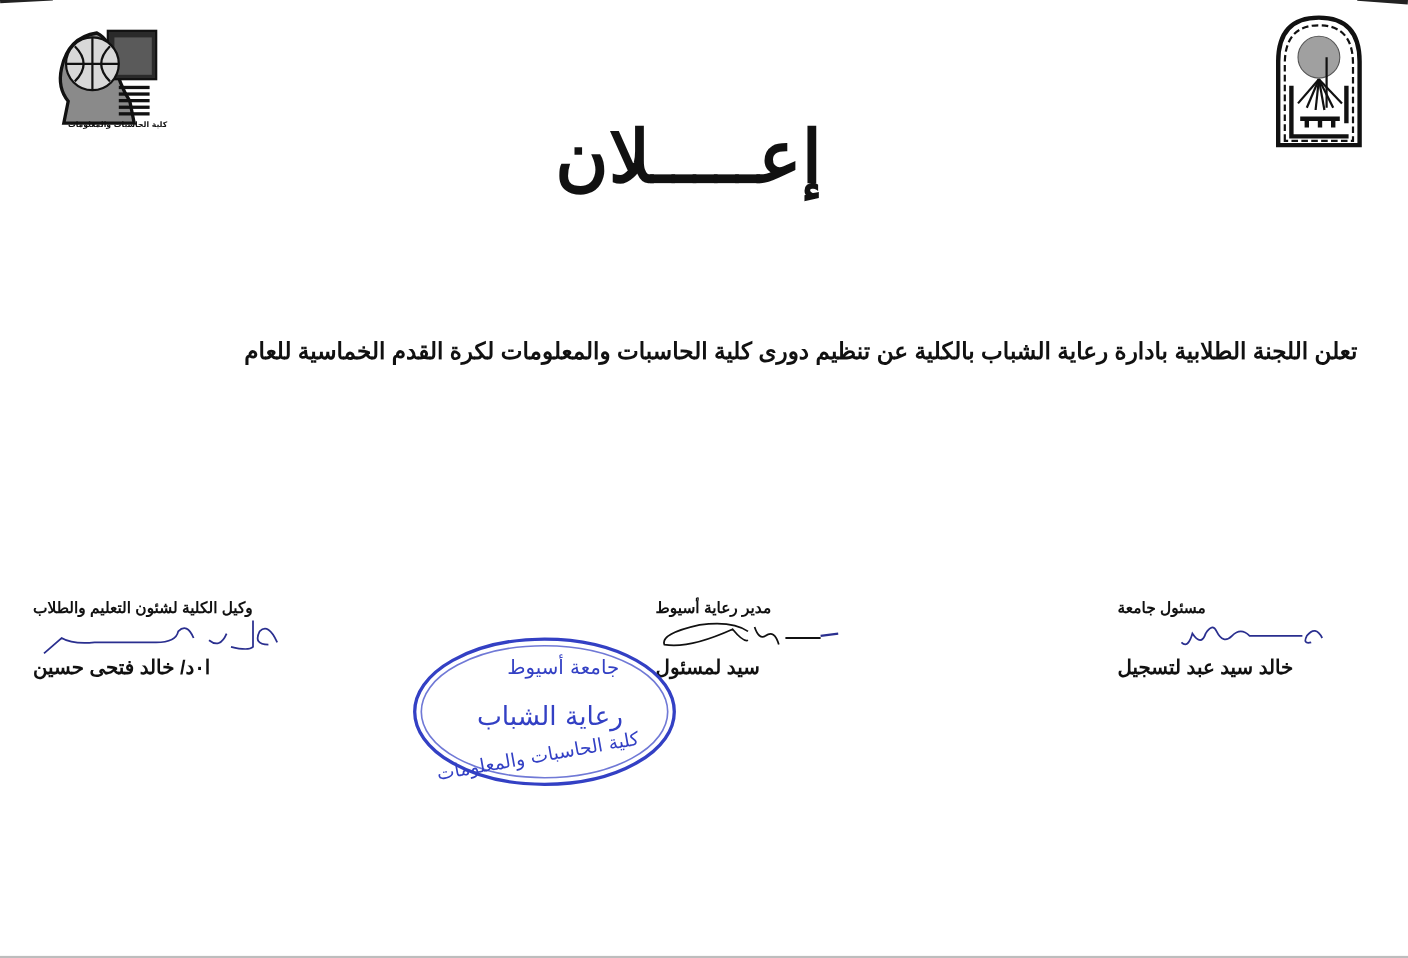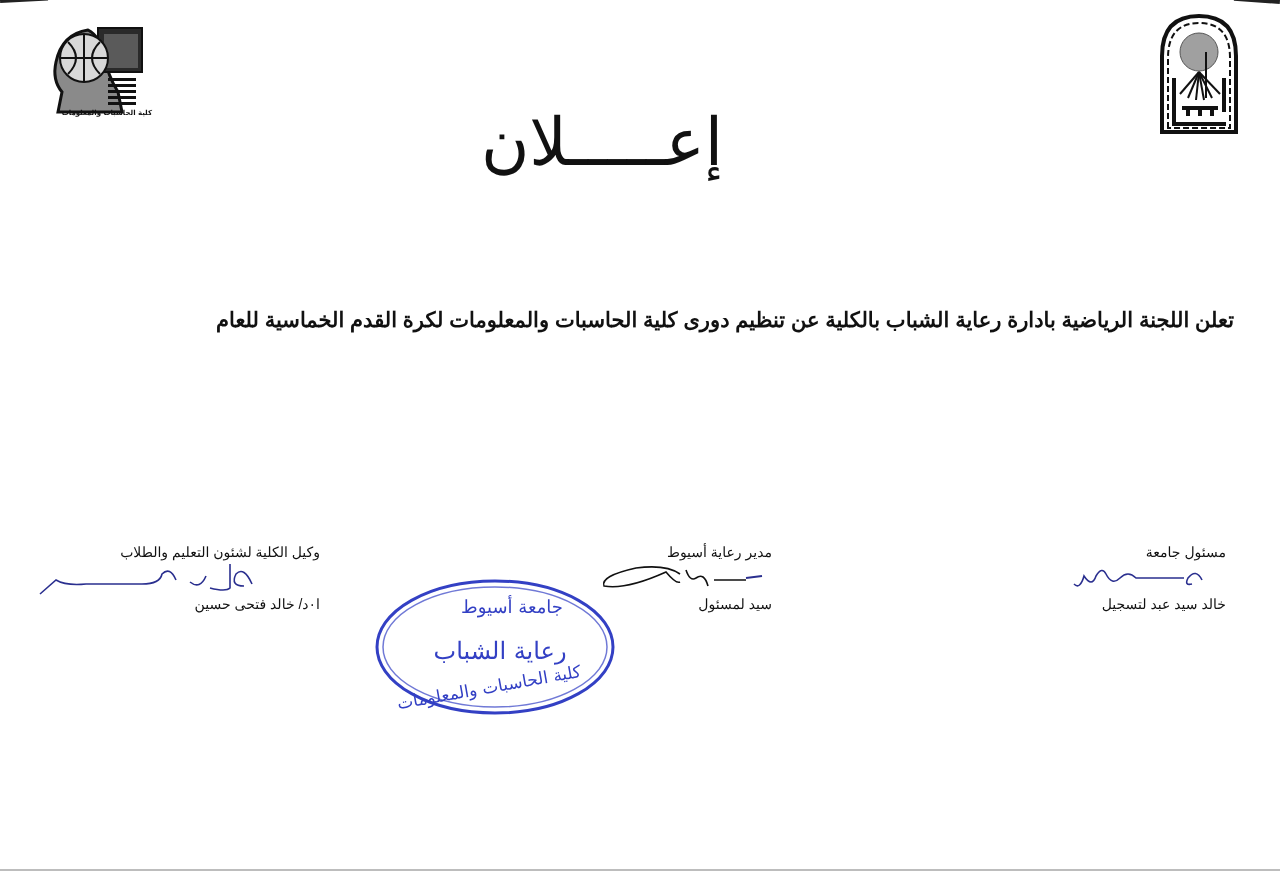--- a/index.html
+++ b/index.html
@@ -34,42 +34,42 @@
     .logo-left-caption {
       position: absolute; left: 72px; top: 109px; width: 80px;
       font-size: 7px; font-weight: bold; text-align: center; white-space: nowrap;
     }
     .logo-right {
       position: absolute; left: 1158px; top: 12px; width: 82px; height: 122px;
     }
 
     
     .title {
-      position: absolute; left: 432px; top: 92px; width: 340px; height: 100px;
+      position: absolute; left: 456px; top: 92px; width: 340px; height: 100px;
       display: flex; align-items: center; justify-content: center;
       font-family: "DejaVu Serif", serif;
-      font-size: 66px; font-weight: normal; letter-spacing: 1px; text-align: center;
+      font-size: 66px; font-weight: bold; letter-spacing: 1px; text-align: center;
     }
 
     
     .body-text {
       position: absolute; right: 46px; top: 300px; width: 1200px;
       font-family: "Liberation Sans", sans-serif;
       font-weight: bold; font-size: 21px; line-height: 40px;
       text-align: right; direction: rtl;
     }
     .body-line { display: block; white-space: nowrap; }
 
     
     .sig-block {
-      position: absolute; text-align: right;
-      font-family: "Liberation Sans", sans-serif; font-weight: normal;
+      position: absolute; text-align: left;
+      font-family: "Liberation Sans", sans-serif; font-weight: bold;
     }
     .sig-title { font-size: 14px; white-space: nowrap; }
-    .sig-name  { font-size: 14px; white-space: nowrap; }
+    .sig-name  { font-size: 18px; white-space: nowrap; }
     .sig-mark {
       display: block; height: 36px;
     }
 
     .sig-right  { left: 1016px; top: 544px; width: 210px; }
     .sig-center { left: 596px;  top: 544px; width: 176px; }
     .sig-left   { left: 30px;   top: 544px; width: 290px; }
 
     .stamp {
       position: absolute; left: 372px; top: 575px; width: 246px; height: 145px;
@@ -114,21 +114,21 @@
   <g fill="none" stroke="#111" stroke-width="4">
     <path d="M16 66 V112 H68"></path>
     <path d="M66 66 V100"></path>
     <path d="M24 96 H60 M30 96 V104 M42 96 V104 M54 96 V104"></path>
   </g>
 </svg>
 
 <div class="title">إعـــــلان</div>
 
 <div class="body-text">
-  <span class="body-line">تعلن اللجنة الرياضية بادارة رعاية الشباب بالكلية عن تنظيم دورى كلية الحاسبات والمعلومات لكرة القدم الخماسية للعام</span>
+  <span class="body-line">تعلن اللجنة الطلابية بادارة رعاية الشباب بالكلية عن تنظيم دورى كلية الحاسبات والمعلومات لكرة القدم الخماسية للعام</span>
 </div>
 
 <div class="sig-block sig-right">
   <div class="sig-title">مسئول جامعة</div>
   <svg class="sig-mark" width="210" height="36" viewBox="0 0 210 36">
     <path d="M186 20 Q180 8 172 18 Q168 26 176 24 M168 18 H120 Q112 10 104 18 Q96 26 90 14 Q86 6 80 16 Q76 28 68 16 Q64 30 58 24" fill="none" stroke="#2a2f8f" stroke-width="1.6"></path>
   </svg>
   <div class="sig-name">خالد سيد عبد لتسجيل</div>
 </div>
 

